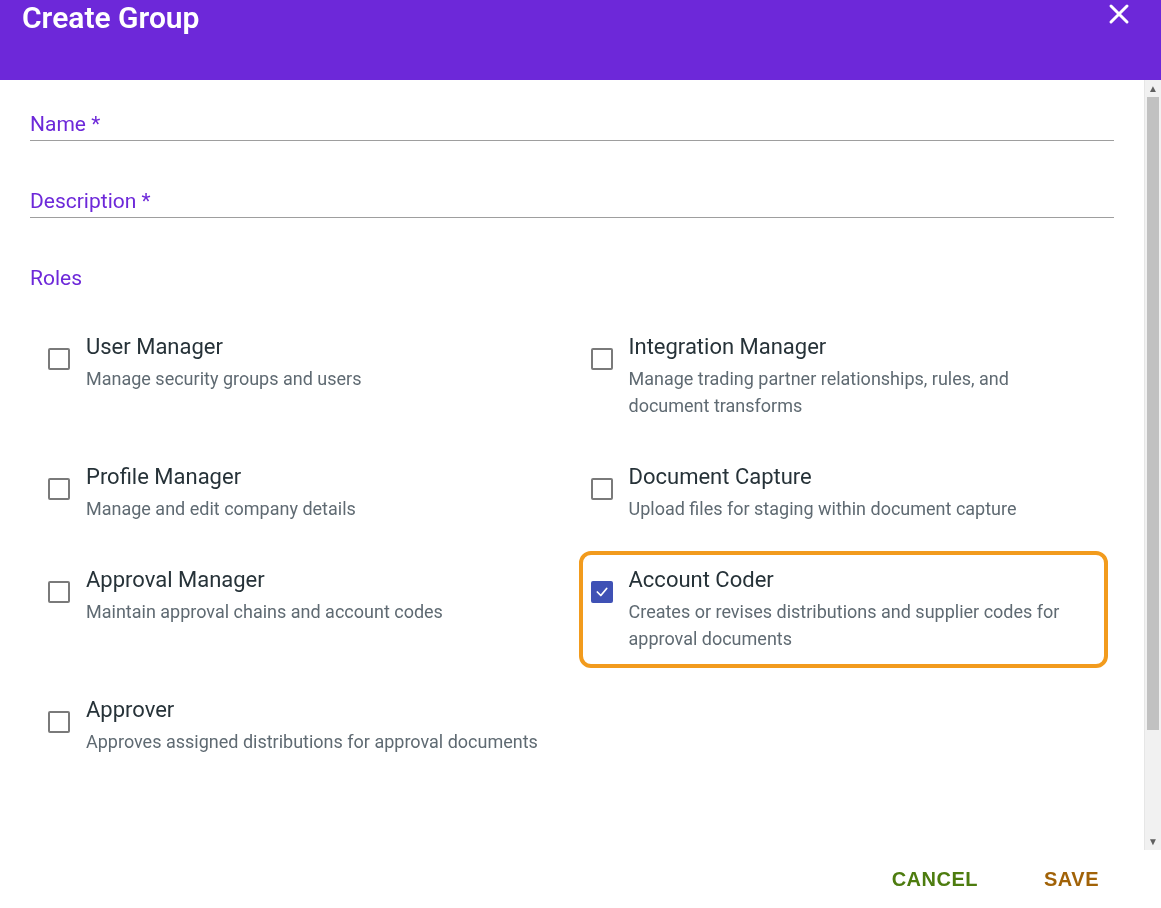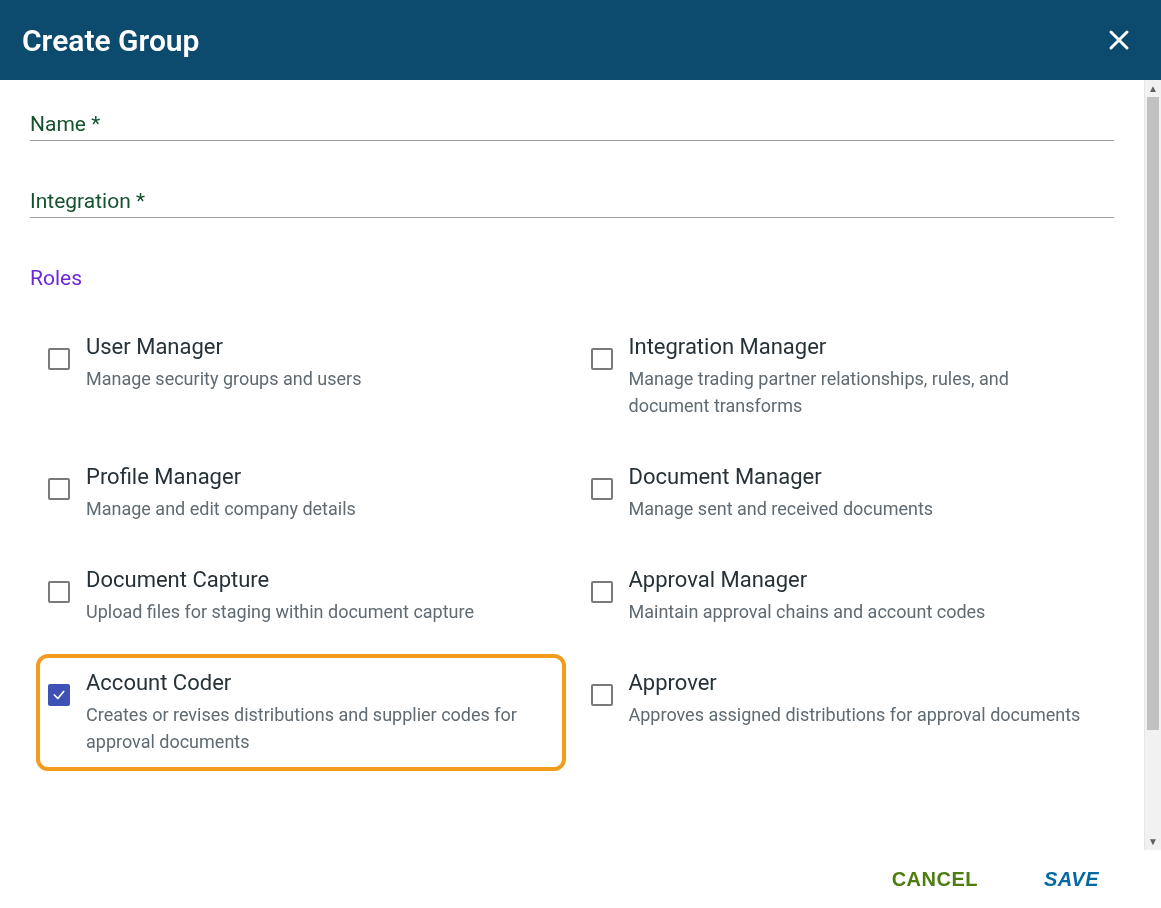--- a/index.html
+++ b/index.html
@@ -12,25 +12,24 @@
     height: 908px;
     overflow: hidden;
   }
   .dialog {
     width: 1161px;
     height: 908px;
     display: flex;
     flex-direction: column;
   }
   .header {
-    background: #0c4a6e;
+    background: #6d28d9;
     color: #fff;
     height: 80px;
     display: flex;
-    align-items: center;
     justify-content: space-between;
     padding: 0 28px 0 22px;
   }
   .header-title {
     font-size: 30px;
     font-weight: 600;
   }
   .close-icon {
     width: 28px;
     height: 28px;
@@ -51,21 +50,21 @@
     padding: 20px 30px 0 30px;
     overflow-y: auto;
   }
   
   .field {
     margin-top: 12px;
     margin-bottom: 48px;
   }
   .field-label {
     font-size: 21px;
-    color: #14532d;
+    color: #6d28d9;
     margin-bottom: 4px;
   }
   .field-underline {
     border-bottom: 1px solid #9e9e9e;
     height: 1px;
   }
   .section-label {
     font-size: 21px;
     color: #6d28d9;
     margin-bottom: 28px;
@@ -149,21 +148,21 @@
     gap: 54px;
   }
   .btn {
     font-size: 20px;
     font-weight: 600;
     letter-spacing: 0.5px;
     cursor: pointer;
     background:none; border:none;
   }
   .btn-cancel { color: #4d7c0f; }
-  .btn-save { color: #0369a1; font-style: italic; }
+  .btn-save { color: #a16207; }
 </style>
 </head>
 <body>
 
 <div class="dialog">
 
   <div class="header">
     <div class="header-title">Create Group</div>
     <div class="close-icon">
       <svg width="24" height="24" viewBox="0 0 24 24">
@@ -174,21 +173,21 @@
 
   <div class="body-wrap">
     <div class="content">
 
       <div class="field">
         <div class="field-label">Name *</div>
         <div class="field-underline"></div>
       </div>
 
       <div class="field">
-        <div class="field-label">Integration *</div>
+        <div class="field-label">Description *</div>
         <div class="field-underline"></div>
       </div>
 
       <div class="section-label">Roles</div>
 
       <div class="roles-grid" id="roles-grid">
           <div class="role-item">
             <div class="checkbox"></div>
             <div class="role-texts">
               <div class="role-title">User Manager</div>
@@ -200,27 +199,20 @@
             <div class="role-texts">
               <div class="role-title">Integration Manager</div>
               <div class="role-desc">Manage trading partner relationships, rules, and document transforms</div>
             </div>
           </div>
           <div class="role-item">
             <div class="checkbox"></div>
             <div class="role-texts">
               <div class="role-title">Profile Manager</div>
               <div class="role-desc">Manage and edit company details</div>
-            </div>
-          </div>
-          <div class="role-item">
-            <div class="checkbox"></div>
-            <div class="role-texts">
-              <div class="role-title">Document Manager</div>
-              <div class="role-desc">Manage sent and received documents</div>
             </div>
           </div>
           <div class="role-item">
             <div class="checkbox"></div>
             <div class="role-texts">
               <div class="role-title">Document Capture</div>
               <div class="role-desc">Upload files for staging within document capture</div>
             </div>
           </div>
           <div class="role-item">

